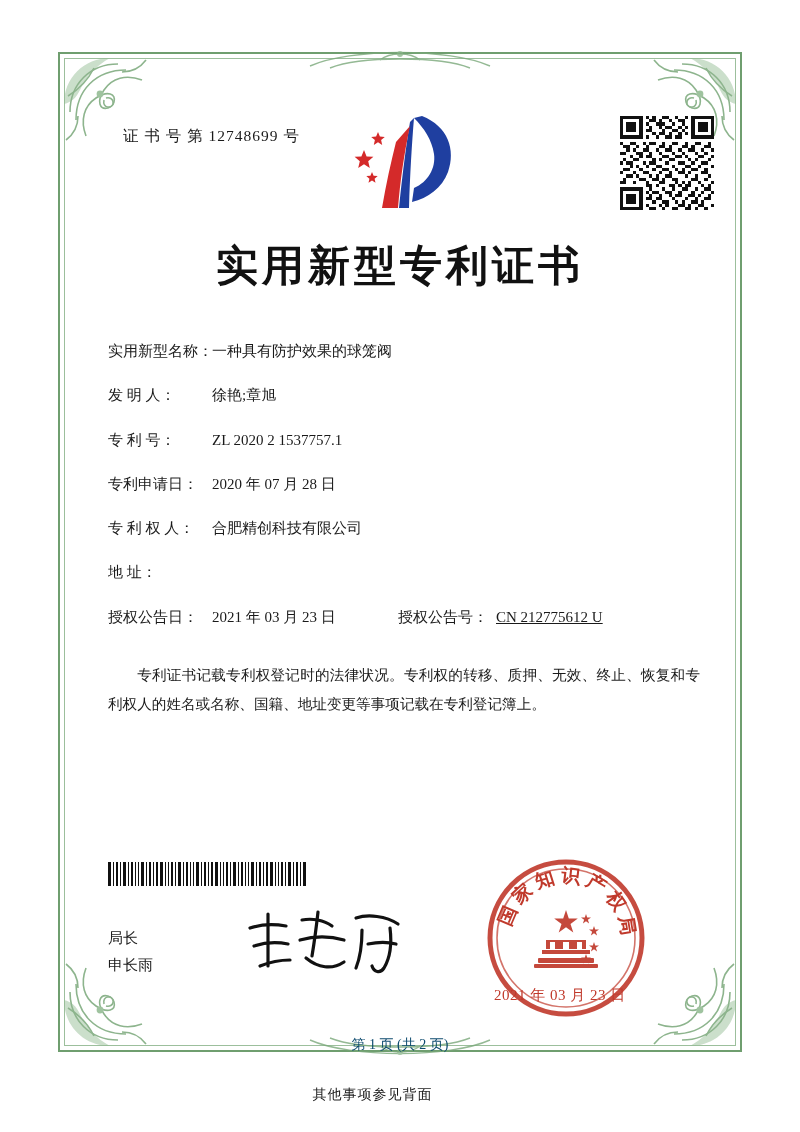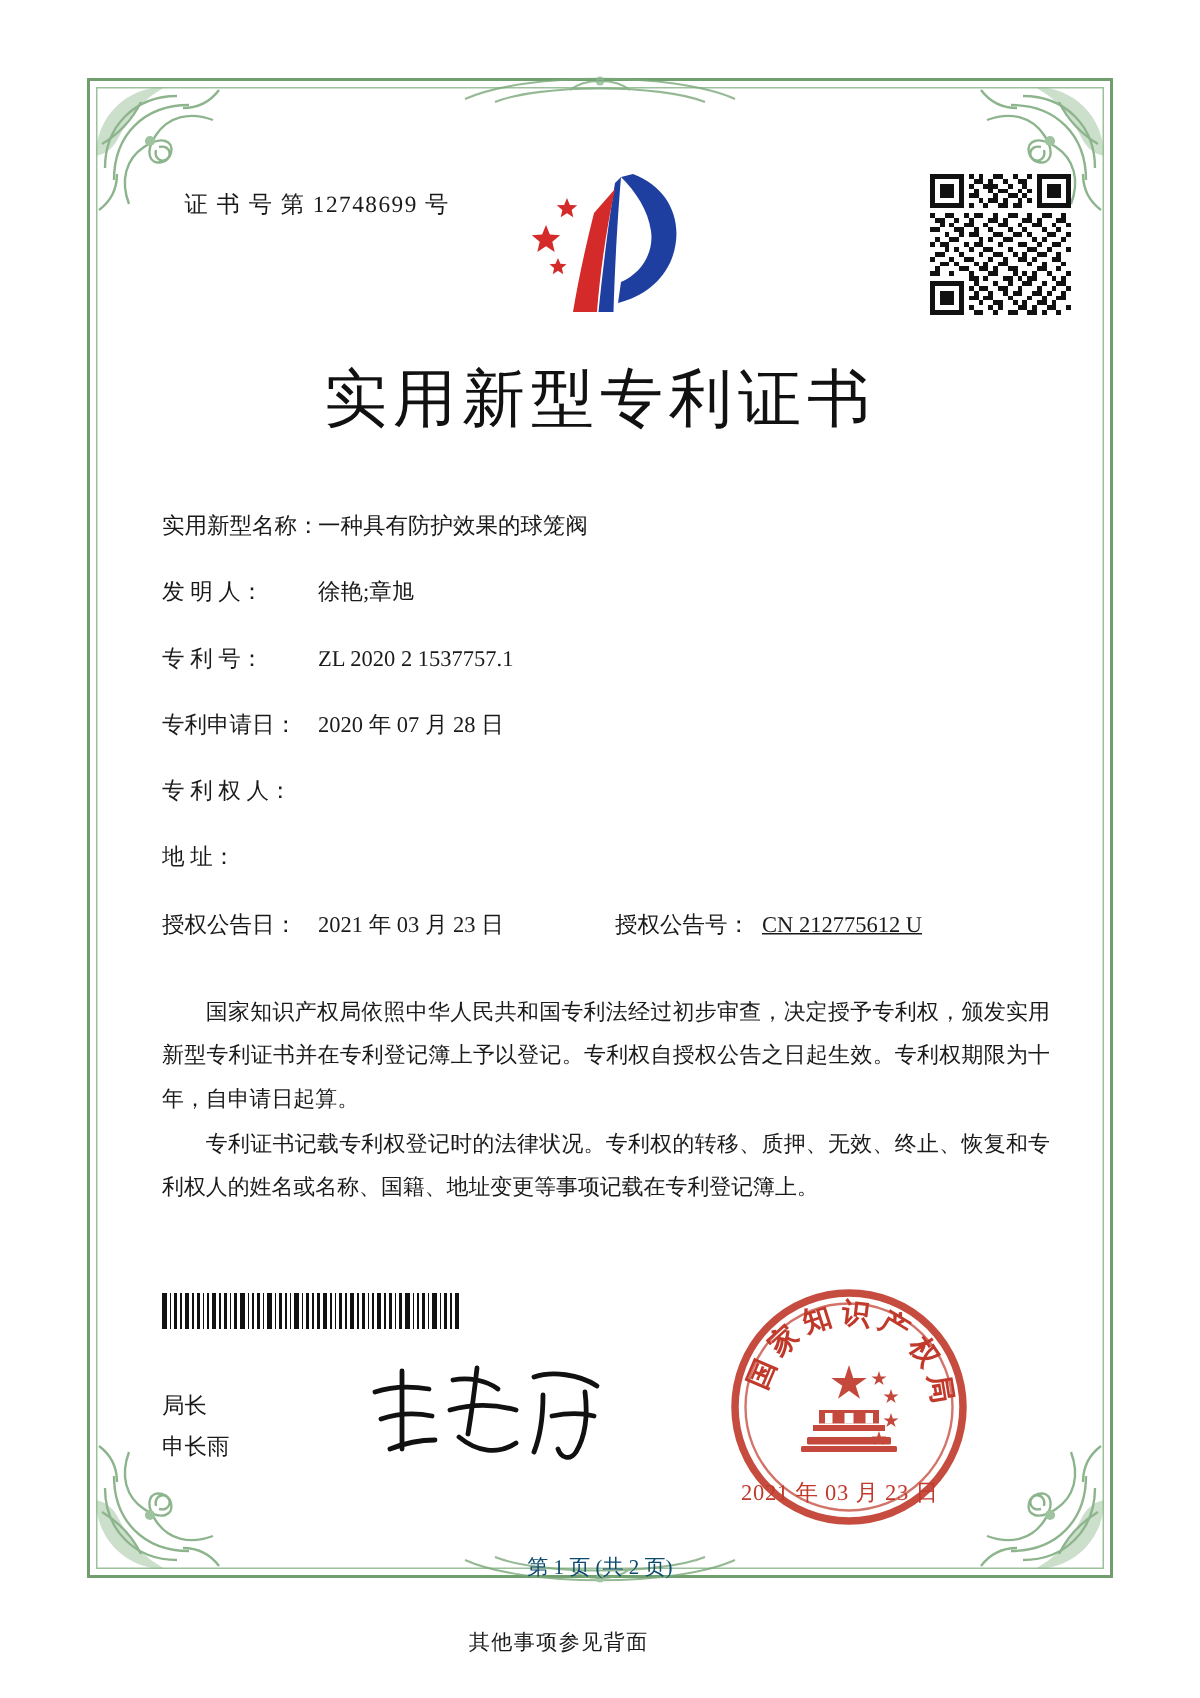--- a/index.html
+++ b/index.html
@@ -102,21 +102,21 @@
   .qr svg { display:block; width:100%; height:100%; }
 
   
   .cert-title {
     position: absolute;
     left: 0;
     top: 238px;
     width: 800px;
     text-align: center;
     font-size: 42px;
-    font-weight: normal;
+    font-weight: bold;
     letter-spacing: 4px;
     font-family: "DejaVu Serif", "Liberation Serif", serif;
     color: #111;
   }
 
   
   .fields {
     position: absolute;
     left: 108px;
     top: 340px;
@@ -149,21 +149,21 @@
     margin-top: 9px;
   }
   .inline-pair {
     display: flex;
     align-items: flex-start;
     margin-bottom: 21px;
     white-space: nowrap;
   }
   .inline-pair .lbl-a { width: 104px; flex: 0 0 104px; }
   .inline-pair .val-a { width: 186px; flex: 0 0 186px; }
-  .inline-pair .lbl-b { flex: 0 0 auto; padding-right: 8px; margin-left: 12px; }
+  .inline-pair .lbl-b { flex: 0 0 auto; padding-right: 8px; }
   .inline-pair .val-b { flex: 1 1 auto; text-decoration: underline; }
 
   
   .body-text {
     position: absolute;
     left: 108px;
     top: 660px;
     width: 592px;
     font-size: 14.6px;
     line-height: 2.0;
@@ -581,37 +581,37 @@
       <div class="field-value">ZL 2020 2 1537757.1</div>
     </div>
 
     <div class="field-row">
       <div class="field-label">专利申请日：</div>
       <div class="field-value">2020 年 07 月 28 日</div>
     </div>
 
     <div class="field-row">
       <div class="field-label">专 利 权 人：</div>
+      <div class="field-value">合肥精创科技有限公司</div>
     </div>
 
     <div class="field-row">
       <div class="field-label">地      址：</div>
     </div>
 
     <div class="inline-pair">
       <div class="lbl-a">授权公告日：</div>
       <div class="val-a">2021 年 03 月 23 日</div>
       <div class="lbl-b">授权公告号：</div>
       <div class="val-b">CN 212775612 U</div>
     </div>
 
   </div>
 
   <div class="body-text">
-    <p>国家知识产权局依照中华人民共和国专利法经过初步审查，决定授予专利权，颁发实用新型专利证书并在专利登记簿上予以登记。专利权自授权公告之日起生效。专利权期限为十年，自申请日起算。</p>
     <p>专利证书记载专利权登记时的法律状况。专利权的转移、质押、无效、终止、恢复和专利权人的姓名或名称、国籍、地址变更等事项记载在专利登记簿上。</p>
   </div>
 
   <div class="barcode">
     <svg viewBox="0 0 200 24" xmlns="http://www.w3.org/2000/svg" shape-rendering="crispEdges">
       <g fill="#111">
         <rect x="0" y="0" width="3" height="24"></rect>
           <rect x="5" y="0" width="1" height="24"></rect>
         <rect x="8" y="0" width="2" height="24"></rect>
           <rect x="12" y="0" width="1" height="24"></rect>

